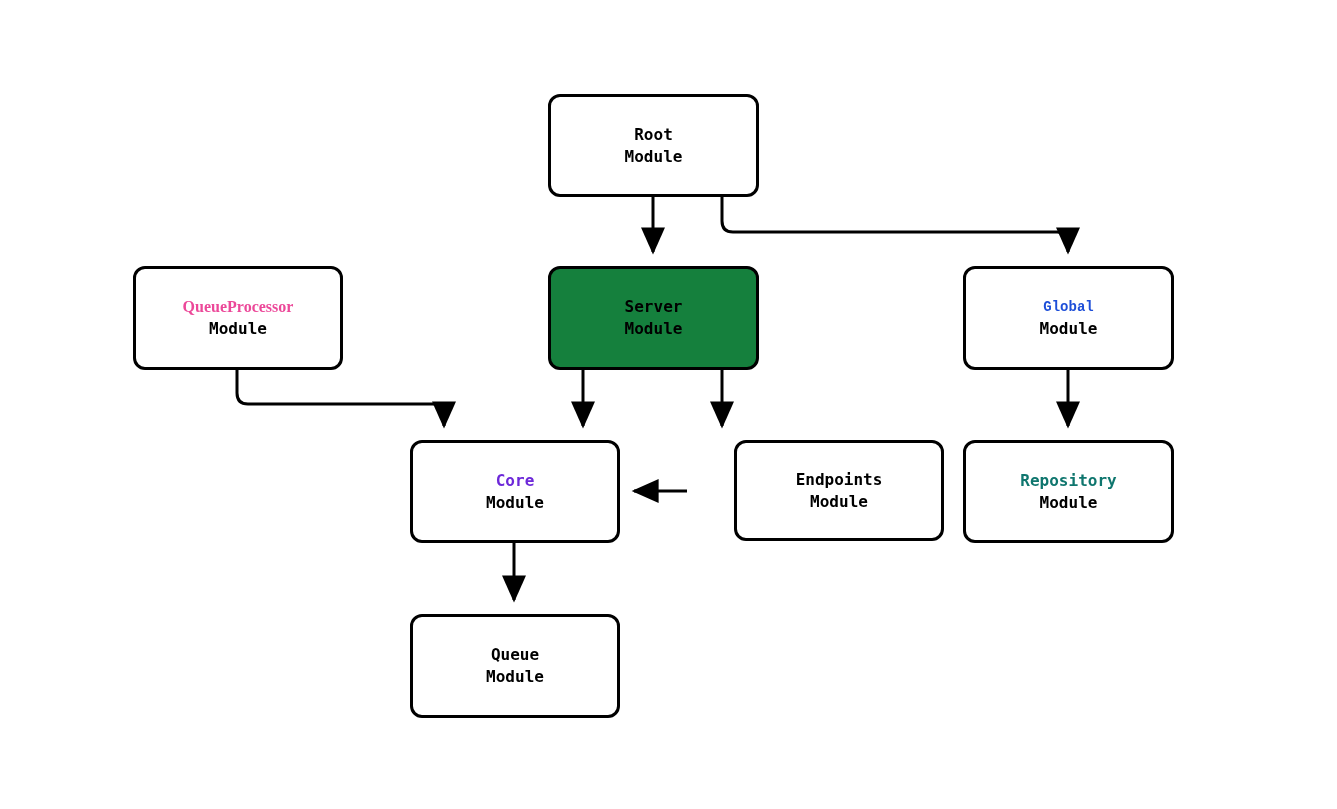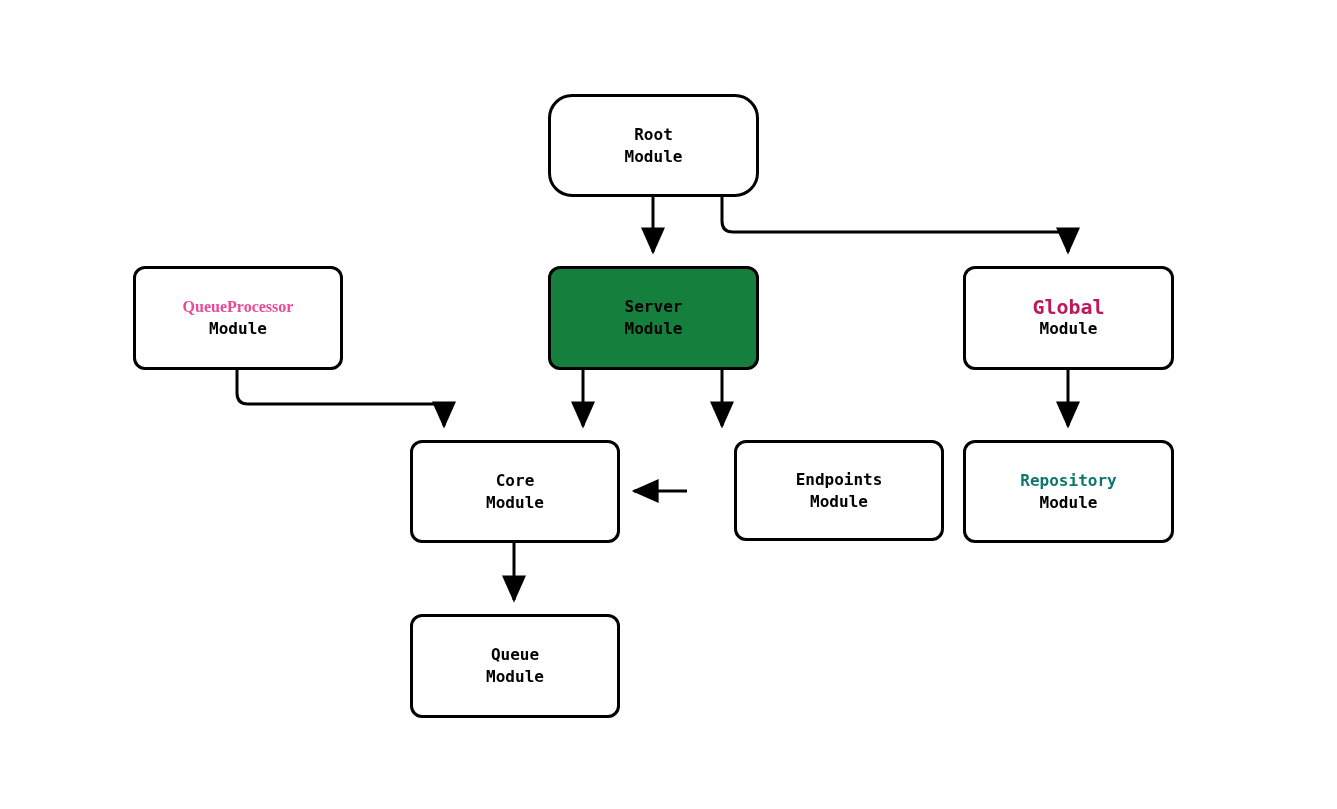--- a/index.html
+++ b/index.html
@@ -64,38 +64,38 @@
         <path d="M 237 370 L 237 393 Q 237 404 248 404 L 433 404 Q 444 404 444 415 L 444 426" marker-end="url(#arrow-head)"></path>
         <path d="M 583 370 L 583 426" marker-end="url(#arrow-head)"></path>
         <path d="M 722 370 L 722 426" marker-end="url(#arrow-head)"></path>
         <path d="M 1068 370 L 1068 426" marker-end="url(#arrow-head)"></path>
         <path d="M 687 491 L 634 491" marker-end="url(#arrow-head)"></path>
         <path d="M 514 543 L 514 600" marker-end="url(#arrow-head)"></path>
       </g>
   </svg>
 
   <div id="node-group">
-      <div class="node" style="left: 548px; top: 94px; width: 211px; height: 103px; background: rgb(255, 255, 255); border-color: rgb(0, 0, 0); border-width: 3px; border-radius: 24px;">
+      <div class="node" style="left: 548px; top: 94px; width: 211px; height: 103px; background: rgb(255, 255, 255); border-color: rgb(0, 0, 0); border-width: 3px; border-radius: 12px;">
         <div class="node-label" style="color: rgb(0, 0, 0); font-size: 16px;">Root</div>
         <div class="node-label" style="color: rgb(0, 0, 0); font-size: 16px;">Module</div>
       </div>
       <div class="node" style="left: 133px; top: 266px; width: 210px; height: 104px; background: rgb(255, 255, 255); border-color: rgb(0, 0, 0); border-width: 3px; border-radius: 12px;">
         <div class="node-label" style="color: #ec4899; font-size: 16px; font-family: Liberation Serif, serif;">QueueProcessor</div>
         <div class="node-label" style="color: rgb(0, 0, 0); font-size: 16px;">Module</div>
       </div>
       <div class="node" style="left: 548px; top: 266px; width: 211px; height: 104px; background: #15803d; border-color: rgb(0, 0, 0); border-width: 3px; border-radius: 12px;">
         <div class="node-label" style="color: rgb(0, 0, 0); font-size: 16px;">Server</div>
         <div class="node-label" style="color: rgb(0, 0, 0); font-size: 16px;">Module</div>
       </div>
       <div class="node" style="left: 963px; top: 266px; width: 211px; height: 104px; background: rgb(255, 255, 255); border-color: rgb(0, 0, 0); border-width: 3px; border-radius: 12px;">
-        <div class="node-label" style="color: #be185d; font-size: 20px;">Global</div>
+        <div class="node-label" style="color: #1d4ed8; font-size: 14px; font-family: Liberation Mono, monospace;">Global</div>
         <div class="node-label" style="color: rgb(0, 0, 0); font-size: 16px;">Module</div>
       </div>
       <div class="node" style="left: 410px; top: 440px; width: 210px; height: 103px; background: rgb(255, 255, 255); border-color: rgb(0, 0, 0); border-width: 3px; border-radius: 12px;">
-        <div class="node-label" style="color: #000000; font-size: 16px;">Core</div>
+        <div class="node-label" style="color: #6d28d9; font-size: 16px;">Core</div>
         <div class="node-label" style="color: rgb(0, 0, 0); font-size: 16px;">Module</div>
       </div>
       <div class="node" style="left: 687px; top: 440px; width: 210px; height: 101px; background: rgb(255, 255, 255); border-color: rgb(0, 0, 0); border-width: 3px; border-radius: 12px; margin-left: 47px;">
         <div class="node-label" style="color: rgb(0, 0, 0); font-size: 16px;">Endpoints</div>
         <div class="node-label" style="color: rgb(0, 0, 0); font-size: 16px;">Module</div>
       </div>
       <div class="node" style="left: 963px; top: 440px; width: 211px; height: 103px; background: rgb(255, 255, 255); border-color: rgb(0, 0, 0); border-width: 3px; border-radius: 12px;">
         <div class="node-label" style="color: #0f766e; font-size: 16px;">Repository</div>
         <div class="node-label" style="color: rgb(0, 0, 0); font-size: 16px;">Module</div>
       </div>

